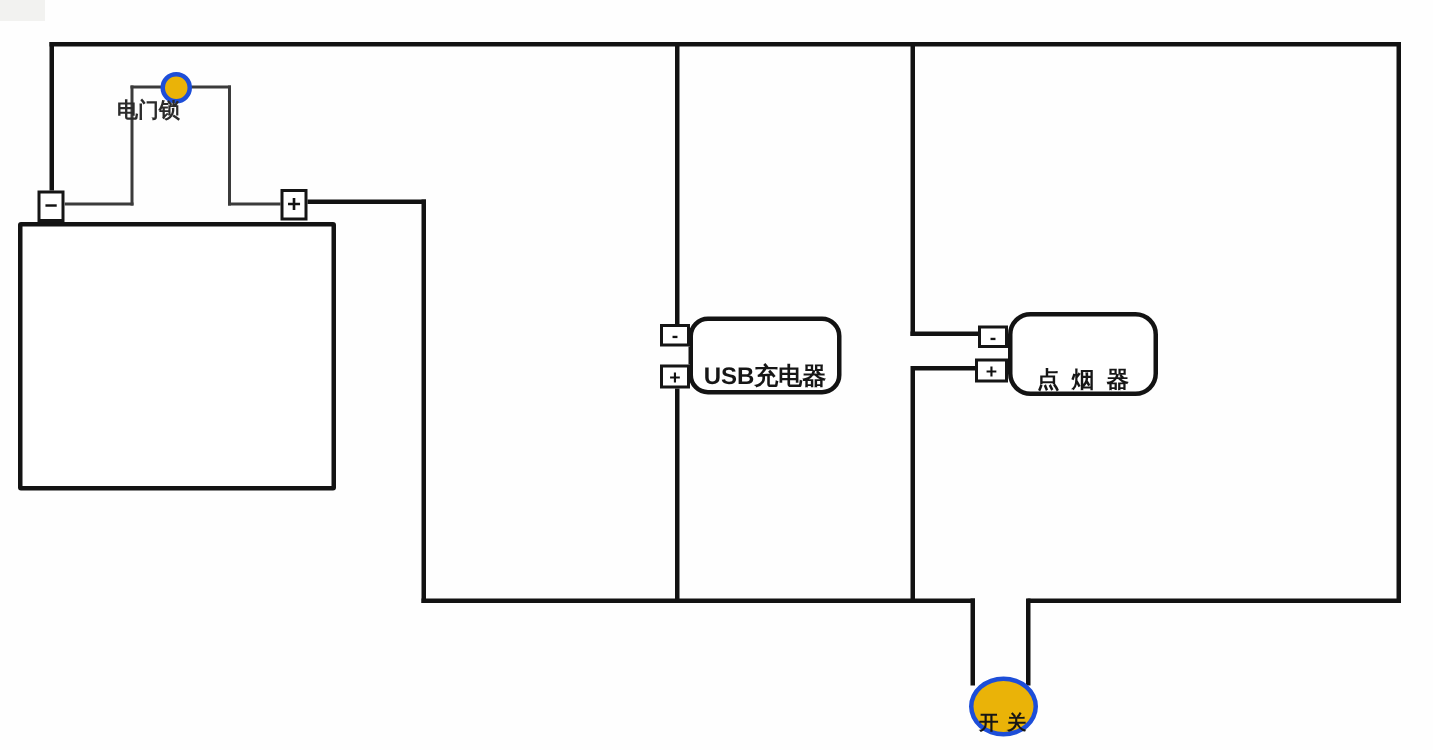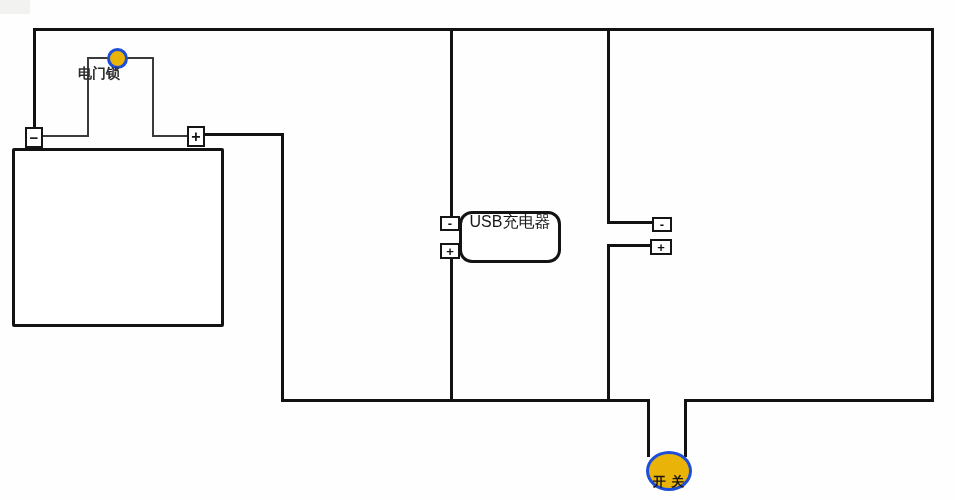--- a/index.html
+++ b/index.html
@@ -15,22 +15,22 @@
   }
   .wire{position:absolute;background:var(--wire);z-index:1;}
   .thin{position:absolute;background:var(--thin);z-index:1;}
   .term{
     position:absolute;box-sizing:border-box;border:2px solid #151515;background:#fff;
     display:flex;align-items:center;justify-content:center;
     font-weight:bold;color:#111;z-index:3;line-height:1;
   }
   .device{
     position:absolute;box-sizing:border-box;border:3px solid #131313;background:#fff;
-    display:flex;align-items:flex-start;justify-content:center;
-    font-weight:normal;color:#161616;z-index:2;line-height:1;
+    display:flex;align-items:flex-end;justify-content:center;
+    font-weight:bold;color:#161616;z-index:2;line-height:1;
   }
   .circle{
     position:absolute;box-sizing:border-box;border:3px solid #1d4ed8;background:#eab308;
     border-radius:50%;z-index:2;
     display:flex;align-items:flex-end;justify-content:center;
     font-weight:bold;color:#161616;line-height:1;
   }
   .label{
     position:absolute;color:#2b2b2b;z-index:2;text-align:left;line-height:1;
   }
@@ -85,18 +85,21 @@
   <div class="device" style="left:459px;top:211px;width:102px;height:52px;border-radius:13px;font-size:16px;">
     <span>USB充电器</span>
   </div>
 
   <div class="term" style="left:652px;top:217px;width:20px;height:15px;font-size:13px;">
     <span>-</span>
   </div>
   <div class="term" style="left:650px;top:239px;width:22px;height:16px;font-size:13px;">
     <span>+</span>
   </div>
+  <div class="device" style="left:672px;top:208px;width:100px;height:56px;border-radius:15px;font-size:15px;letter-spacing:2px;padding-left:2px;">
+    <span>点 烟 器</span>
+  </div>
 
   <div class="circle" style="left:646px;top:451px;width:46px;height:40px;font-size:13px;letter-spacing:1px;">
     <span>开 关</span>
   </div>
 
 </div>
 
 </body></html>

